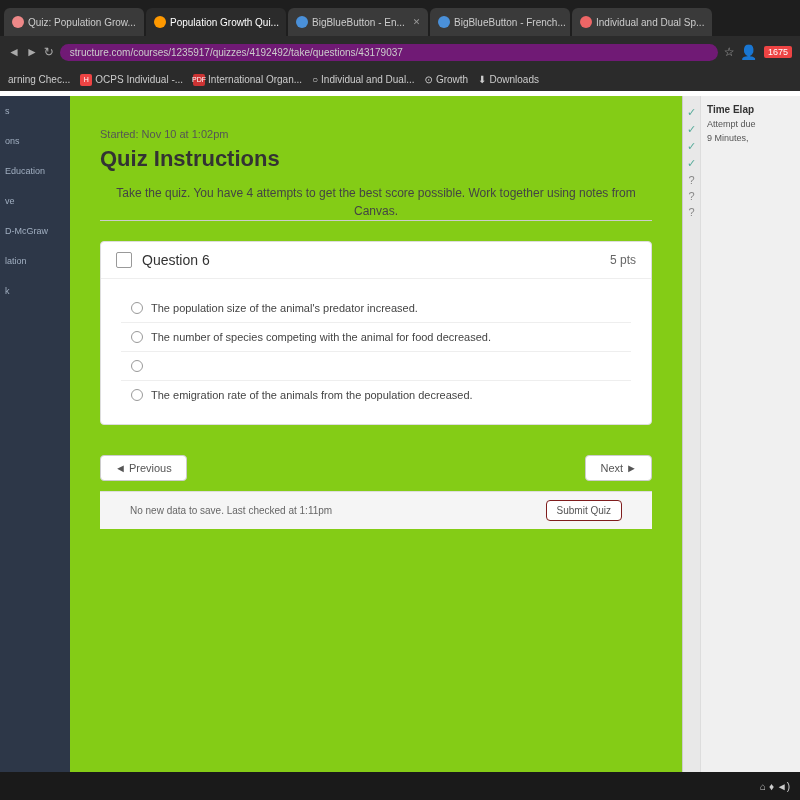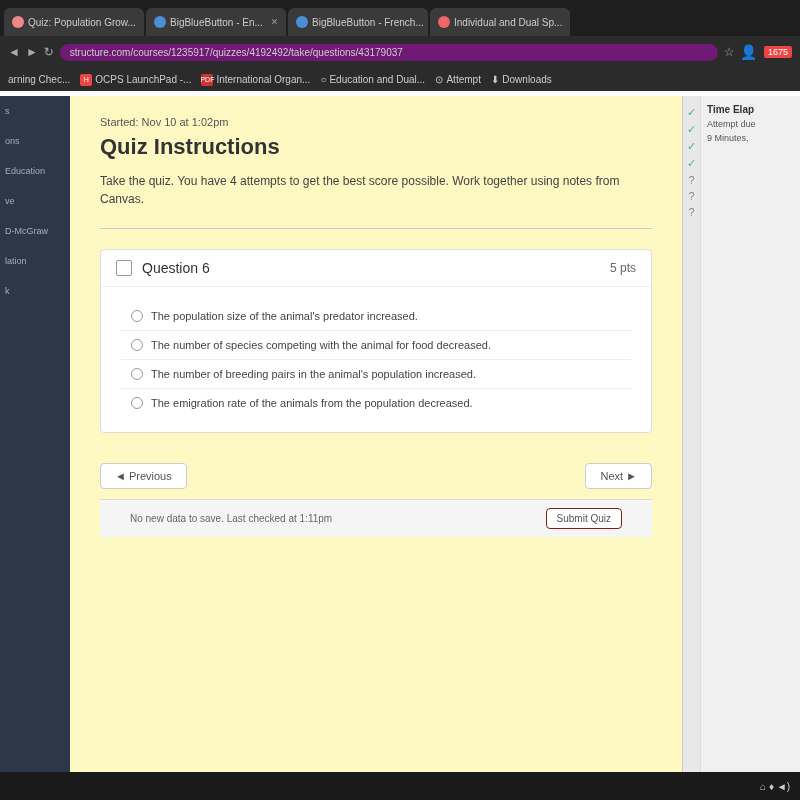--- a/index.html
+++ b/index.html
@@ -142,44 +142,44 @@
 
     .sidebar-item-text {
       color: #a0aec0;
       font-size: 9px;
       cursor: pointer;
     }
 
     
     .main-content {
       flex: 1;
-      background: #fef9c3;
+      background: #84cc16;
       overflow-y: auto;
-      padding: 20px 30px;
+      padding: 32px 30px;
       position: relative;
     }
 
     .started-text {
       font-size: 11px;
       color: #555;
       margin-bottom: 6px;
     }
 
     .quiz-instructions-title {
       font-size: 22px;
       font-weight: bold;
       color: #333;
       margin-bottom: 12px;
     }
 
     .quiz-desc {
       font-size: 12px;
       color: #444;
-      margin-bottom: 20px;
       line-height: 1.5;
+      text-align: center;
     }
 
     .divider {
       border: none;
       border-top: 1px solid #ccc;
       margin-bottom: 20px;
     }
 
     
     .question-card {
@@ -369,20 +369,25 @@
 </head>
 <body>
 
 <div class="browser-frame">
 
   <div class="tab-bar">
     <div class="tab">
       <div class="tab-icon" style="background:#e88;"></div>
       <span>Quiz: Population Grow...</span>
       <span class="tab-close">✕</span>
+    </div>
+    <div class="tab active">
+      <div class="tab-icon" style="background:#f90;"></div>
+      <span>Population Growth Qui...</span>
+
     </div>
     <div class="tab">
       <div class="tab-icon" style="background:#4a90d9;"></div>
       <span>BigBlueButton - En...</span>
       <span class="tab-close">✕</span>
     </div>
     <div class="tab">
       <div class="tab-icon" style="background:#4a90d9;"></div>
       <span>BigBlueButton - French...</span>
 
@@ -403,33 +408,33 @@
     <span class="addr-icon" style="font-size:14px;">👤</span>
     <span style="background:#e44;color:#fff;font-size:9px;padding:1px 4px;border-radius:2px;">1675</span>
   </div>
 
   <div class="bookmarks-bar">
     <div class="bookmark-item">
       <span>arning Chec...</span>
     </div>
     <div class="bookmark-item">
       <div class="bookmark-icon">H</div>
-      <span>OCPS LaunchPad -...</span>
+      <span>OCPS Individual -...</span>
     </div>
     <div class="bookmark-item">
       <div class="bookmark-icon" style="background:#c33;">PDF</div>
       <span>International Organ...</span>
     </div>
     <div class="bookmark-item">
       <span>○</span>
-      <span>Education and Dual...</span>
+      <span>Individual and Dual...</span>
     </div>
     <div class="bookmark-item">
       <span>⊙</span>
-      <span>Attempt</span>
+      <span>Growth</span>
     </div>
     <div class="bookmark-item">
       <span>⬇</span>
       <span>Downloads</span>
     </div>
   </div>
 
   <div class="content-area">
 
     <div class="left-sidebar">
@@ -464,21 +469,20 @@
             <div class="answer-option">
               <div class="radio-btn"></div>
               <span class="answer-text">The population size of the animal's predator increased.</span>
             </div>
             <div class="answer-option">
               <div class="radio-btn"></div>
               <span class="answer-text">The number of species competing with the animal for food decreased.</span>
             </div>
             <div class="answer-option">
               <div class="radio-btn"></div>
-              <span class="answer-text">The number of breeding pairs in the animal's population increased.</span>
             </div>
             <div class="answer-option">
               <div class="radio-btn"></div>
               <span class="answer-text">The emigration rate of the animals from the population decreased.</span>
             </div>
           </div>
         </div>
       </div>
 
       <div class="nav-buttons">

